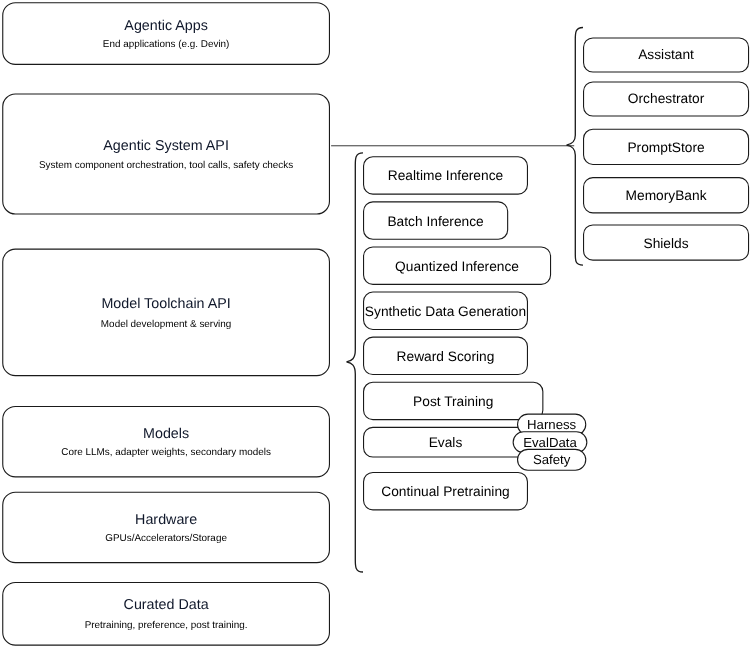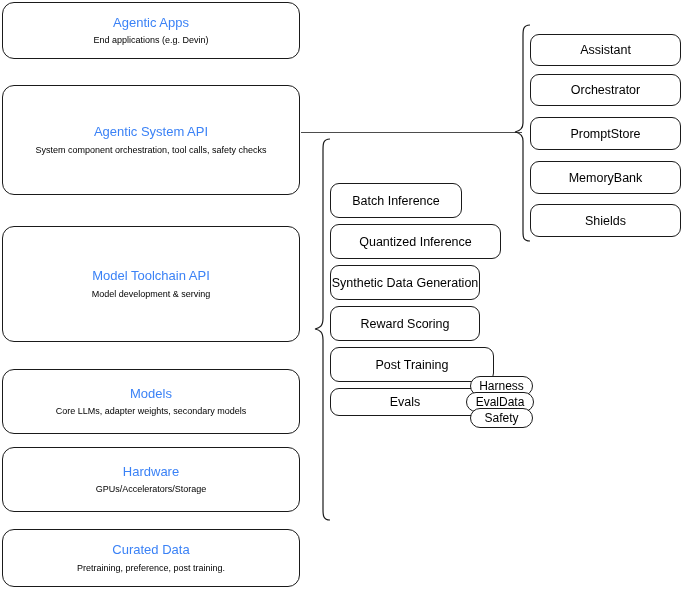--- a/index.html
+++ b/index.html
@@ -27,21 +27,21 @@
     border-radius: 12px;
     display: flex;
     flex-direction: column;
     align-items: center;
     justify-content: center;
     text-align: center;
     line-height: 1.25;
   }
   .layer-title {
     font-size: 13px;
-    color: #3b82f6;
+    color: #0f172a;
     white-space: nowrap;
   }
   .layer-sub {
     font-size: 9px;
     color: #000;
     margin-top: 4px;
     white-space: nowrap;
   }
   
   .cap {
@@ -123,37 +123,43 @@
     <div class="layer-title">Curated Data</div>
     <div class="layer-sub">Pretraining, preference, post training.</div>
   </div>
 
   <div class="hline" style="left:301px; top:132px; width:221px;"></div>
 
   <svg class="bracket" style="left:313px; top:138px;" width="20" height="384" viewBox="0 0 20 384">
     <path d="M17,1 C10,1 10,6 10,12 L10,180 C10,188 7,190 2,191 C7,192 10,194 10,202 L10,371 C10,377 10,382 17,382"></path>
   </svg>
 
+  <div class="cap" style="left:330px; top:142px; width:150px; height:35px;">
+    <span>Realtime Inference</span>
+  </div>
   <div class="cap" style="left:330px; top:183px; width:132px; height:35px;">
     <span>Batch Inference</span>
   </div>
   <div class="cap" style="left:330px; top:224px; width:171px; height:35px;">
     <span>Quantized Inference</span>
   </div>
   <div class="cap" style="left:330px; top:265px; width:150px; height:35px;">
     <span>Synthetic Data Generation</span>
   </div>
   <div class="cap" style="left:330px; top:306px; width:150px; height:35px;">
     <span>Reward Scoring</span>
   </div>
   <div class="cap" style="left:330px; top:347px; width:164px; height:35px;">
     <span>Post Training</span>
   </div>
   <div class="cap" style="left:330px; top:388px; width:150px; height:28px;">
     <span>Evals</span>
+  </div>
+  <div class="cap" style="left:330px; top:429px; width:150px; height:35px;">
+    <span>Continual Pretraining</span>
   </div>
 
   <div class="pill" style="left:470px; top:376px; width:63px; height:20px;">
     <span>Harness</span>
   </div>
   <div class="pill" style="left:466px; top:392px; width:68px; height:20px;">
     <span>EvalData</span>
   </div>
   <div class="pill" style="left:470px; top:408px; width:63px; height:20px;">
     <span>Safety</span>

